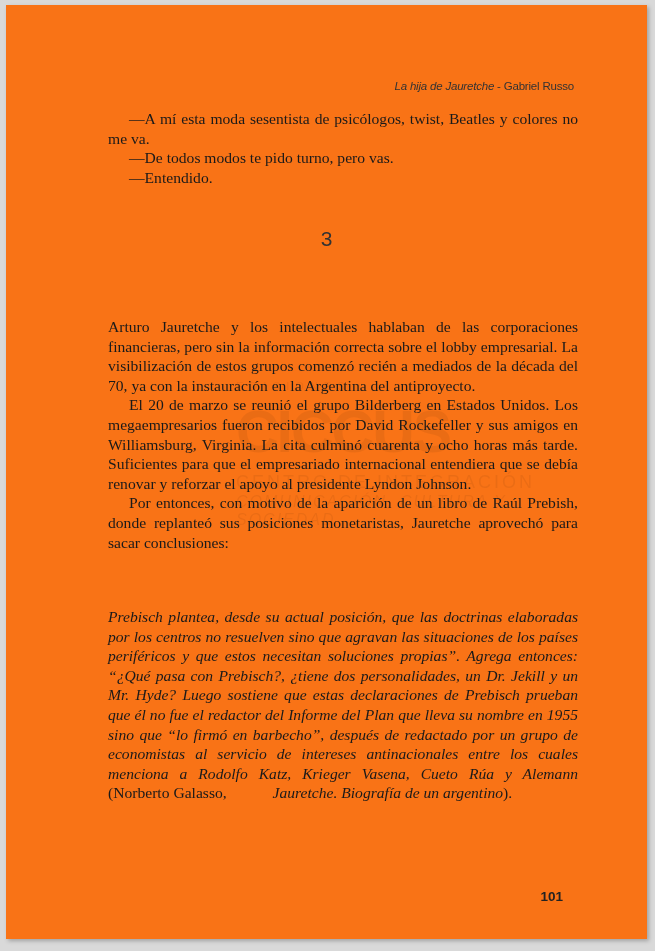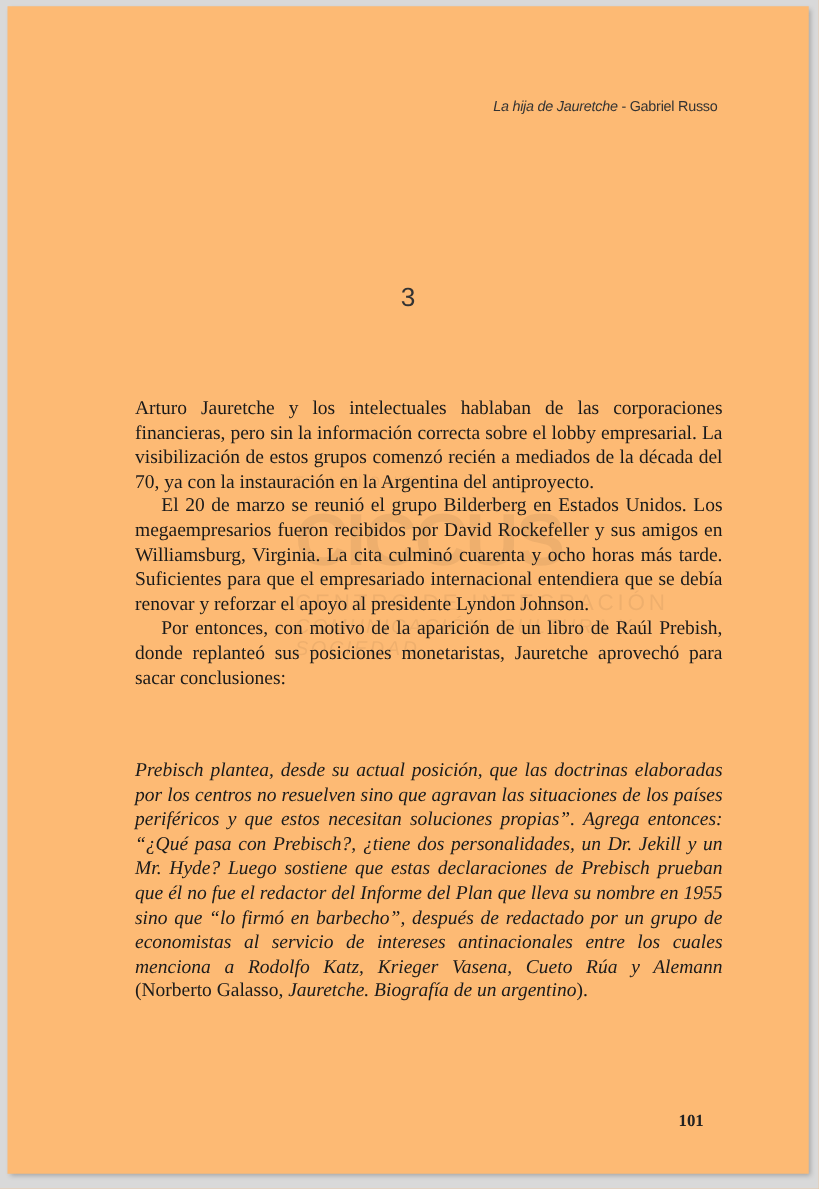--- a/index.html
+++ b/index.html
@@ -7,21 +7,21 @@
       width: 655px; height: 951px;
       background: #d9d9d9;
       position: relative;
       overflow: hidden;
       font-family: "DejaVu Serif", serif;
     }
     .page {
       position: absolute;
       left: 6px; top: 5px;
       width: 641px; height: 934px;
-      background: #fdba74;
+      background: #f97316;
       box-shadow: 2px 2px 4px rgba(0,0,0,0.25);
     }
     .running-head {
       position: absolute;
       right: 73px; top: 75px;
       font-family: "Liberation Sans", sans-serif;
       font-size: 11.5px;
       color: #333;
       letter-spacing: -0.2px;
     }
@@ -44,25 +44,25 @@
       top: 222px;
       text-align: center;
       font-family: "Liberation Sans", sans-serif;
       font-size: 21px;
       color: #333;
       font-weight: 300;
     }
     .main-text { top: 312px; }
     .quote-text { top: 602px; font-style: italic; }
     .quote-text .roman { font-style: normal; }
-    .quote-text .ital { font-style: italic; }
+    .quote-text .ital { font-style: italic; margin-left: 42px; }
     .page-number {
       position: absolute;
       right: 84px; top: 884px;
-      font-family: Liberation Serif, serif;
+      font-family: Liberation Sans, sans-serif;
       font-weight: bold;
       font-size: 13.5px;
       color: #222;
     }
     .watermark {
       position: absolute;
       left: 230px; top: 375px;
       width: 330px;
       text-align: left;
       color: rgba(0,0,0,0.06);
@@ -76,20 +76,25 @@
   </style>
 </head>
 <body>
 
 <div class="page">
 
   <div class="running-head">
     <span class="title">La hija de Jauretche</span><span> - </span><span>Gabriel Russo</span>
   </div>
 
+  <div class="body-text dialogue">
+    <p class="indent">—A mí esta moda sesentista de psicólogos, twist, Beatles y colores no me va.</p>
+    <p class="indent">—De todos modos te pido turno, pero vas.</p>
+    <p class="indent">—Entendido.</p>
+  </div>
 
   <div class="chapter-number">3</div>
 
   <div class="watermark">
     <div class="wm-top">EDICIONES</div>
     <div class="wm-main">CICCUS</div>
     <div class="wm-sub1">CENTRO DE INTEGRACIÓN</div>
     <div class="wm-sub2">COMUNICACIÓN, CULTURA Y SOCIEDAD</div>
   </div>
 

